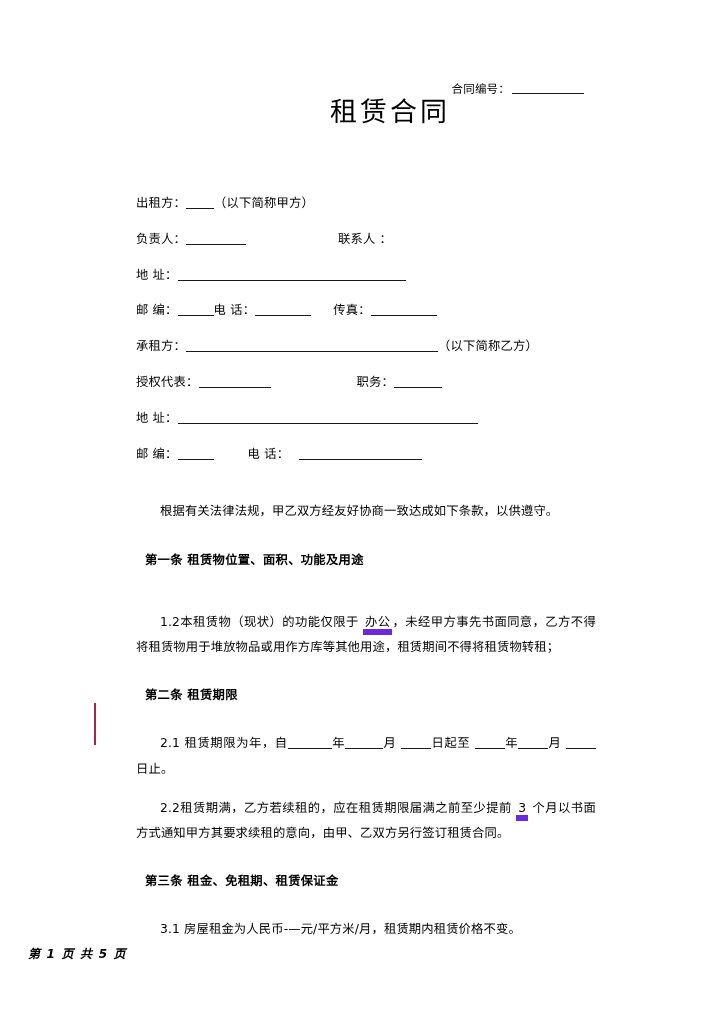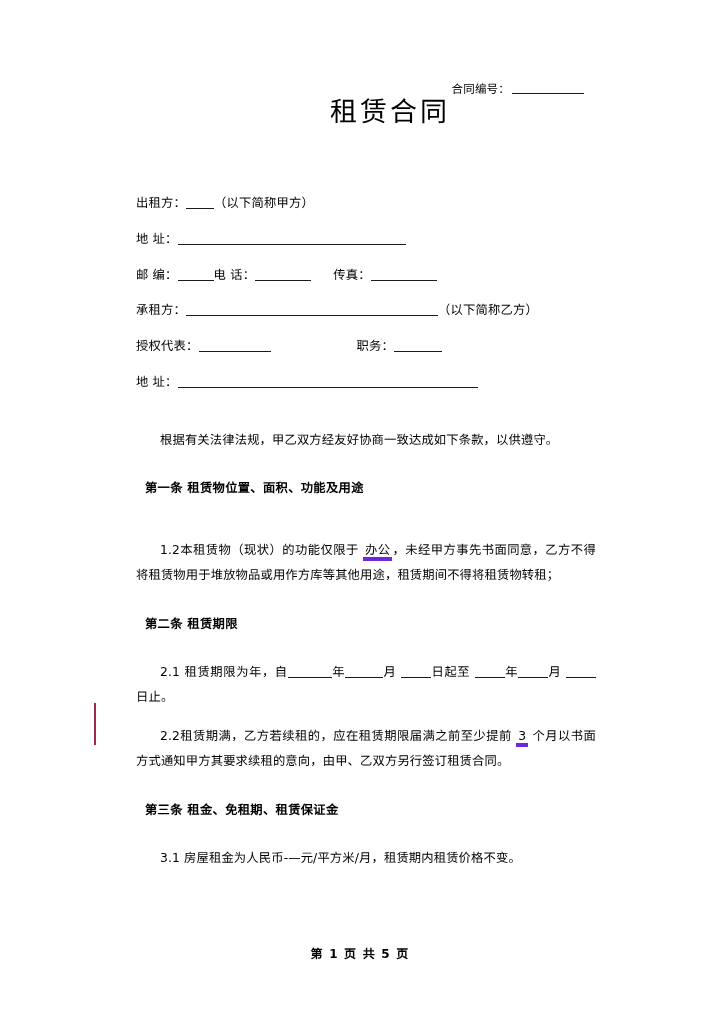--- a/index.html
+++ b/index.html
@@ -121,41 +121,42 @@
   
   .uin {
     display: inline-block;
     border-bottom: 1px solid #1a1a1a;
     vertical-align: -2px;
     height: 13px;
   }
   .uin-80  { width: 80px; }
   .uin-95  { width: 95px; }
   .uin-text {
-    border-bottom: 4px solid #6d28d9;
+    border-bottom: 6px solid #6d28d9;
     padding: 0 2px;
   }
 
   
   .change-bar {
     position: absolute;
     width: 1.5px;
     background: #9c2a48;
   }
 
   
   .footer {
     position: absolute;
     left: 0;
     width: 100%;
     top: 944px;
-    text-align: center;
+    text-align: left;
     font-size: 12px;
     font-weight: bold;
     letter-spacing: 1.2px;
+    font-style: italic;
   }
 </style>
 </head>
 <body>
 
 <div class="page">
 
   <div class="contract-no">
     <span>合同编号：</span><span class="blank"></span>
   </div>
@@ -163,20 +164,23 @@
   <h1 class="doc-title">租赁合同</h1>
 
   <div class="change-bar" style="left:66px; top:703px; height:42px;"></div>
 
   <div class="body-block">
 
     <p class="party-line">
       <span class="lbl">出租方：</span><span class="u u-28"></span><span>（以下简称甲方）</span>
     </p>
 
+    <p class="party-line">
+      <span class="lbl">负责人：</span><span class="u u-60"></span><span class="gap-wide"></span><span class="lbl">联系人 ：</span>
+    </p>
 
     <p class="party-line">
       <span class="lbl">地   址：</span><span class="u u-228"></span>
     </p>
 
     <p class="party-line">
       <span class="lbl">邮  编：</span><span class="u u-36"></span><span class="lbl">电  话：</span><span class="u u-56"></span><span class="gap-sm"></span><span class="lbl">传真：</span><span class="u u-66"></span>
     </p>
 
     <p class="party-line">
@@ -184,20 +188,23 @@
     </p>
 
     <p class="party-line">
       <span class="lbl">授权代表：</span><span class="u u-72"></span><span class="gap-mid"></span><span class="lbl">职务：</span><span class="u u-48"></span>
     </p>
 
     <p class="party-line">
       <span class="lbl">地   址：</span><span class="u u-300"></span>
     </p>
 
+    <p class="party-line">
+      <span class="lbl">邮  编：</span><span class="u u-36"></span><span class="gap-wide" style="width:34px"></span><span class="lbl">电   话：</span><span class="gap-xs"></span><span class="u u-123"></span>
+    </p>
 
     <div class="spacer-md"></div>
 
     <p class="para indent">根据有关法律法规，甲乙双方经友好协商一致达成如下条款，以供遵守。</p>
 
     <div class="spacer-sm"></div>
 
     <p class="clause-head">第一条  租赁物位置、面积、功能及用途</p>
 
     <div class="spacer-sm"></div>

